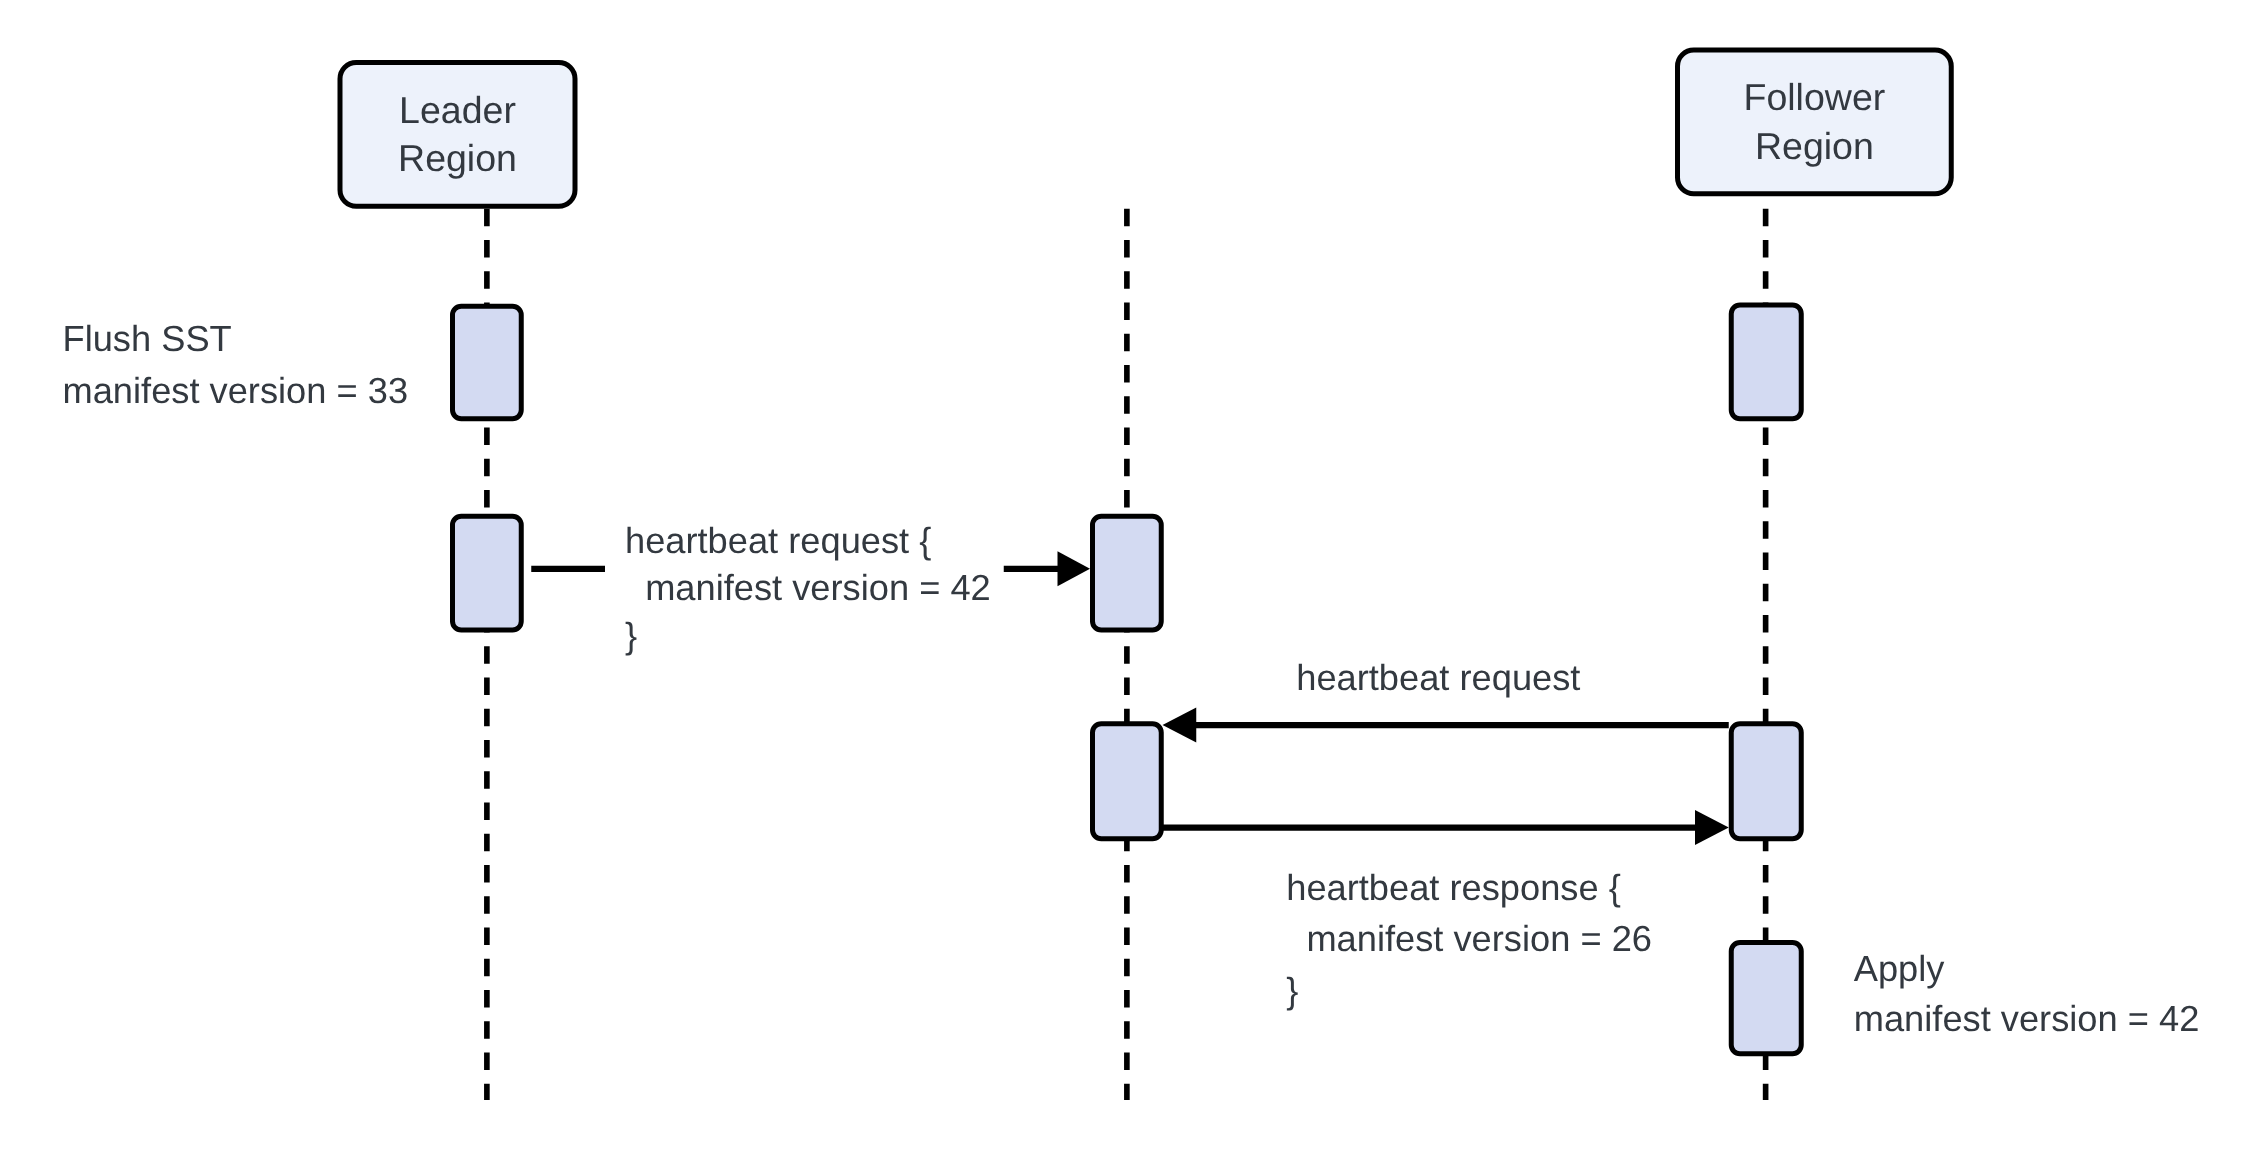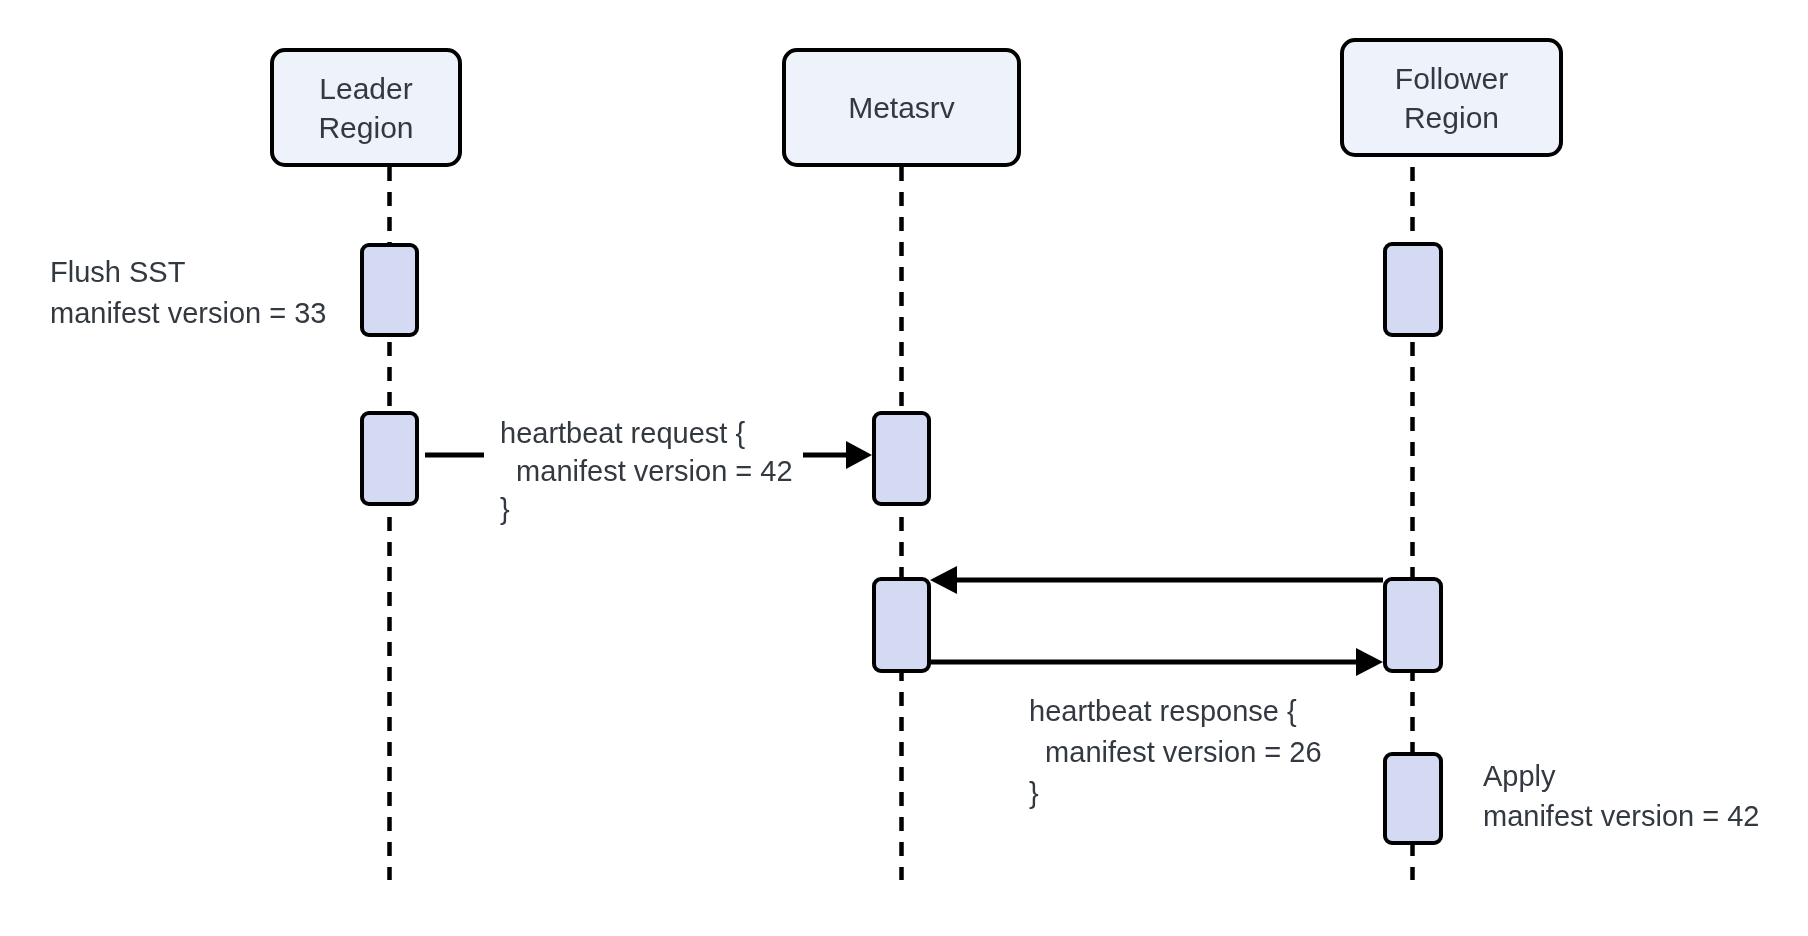--- a/index.html
+++ b/index.html
@@ -95,36 +95,36 @@
 
     <line class="msgline" x1="1383" y1="580" x2="955" y2="580"></line>
     <polygon class="arrowhead" points="930,580 957,566 957,594"></polygon>
 
     <line class="msgline" x1="930" y1="662" x2="1359" y2="662"></line>
     <polygon class="arrowhead" points="1383,662 1356,648 1356,676"></polygon>
   </svg>
 
   <div class="participant" id="p-leader">Leader
 Region</div>
-  <div class="participant" id="p-metasrv">Metasrv</div>
   <div class="participant" id="p-follower">Follower
 Region</div>
 
   <div class="activation" id="act-leader-1"></div>
   <div class="activation" id="act-leader-2"></div>
   <div class="activation" id="act-metasrv-1"></div>
   <div class="activation" id="act-metasrv-2"></div>
   <div class="activation" id="act-follower-1"></div>
   <div class="activation" id="act-follower-2"></div>
   <div class="activation" id="act-follower-3"></div>
 
   <div class="label" id="note-flush">Flush SST
 manifest version = 33</div>
   <div class="label" id="msg1-label">heartbeat request {
   manifest version = 42
 }</div>
+  <div class="label" id="msg2-label">heartbeat request</div>
   <div class="label" id="msg3-label">heartbeat response {
   manifest version = 26
 }</div>
   <div class="label" id="note-apply">Apply
 manifest version = 42</div>
 
 </div>
 
 </body></html>

